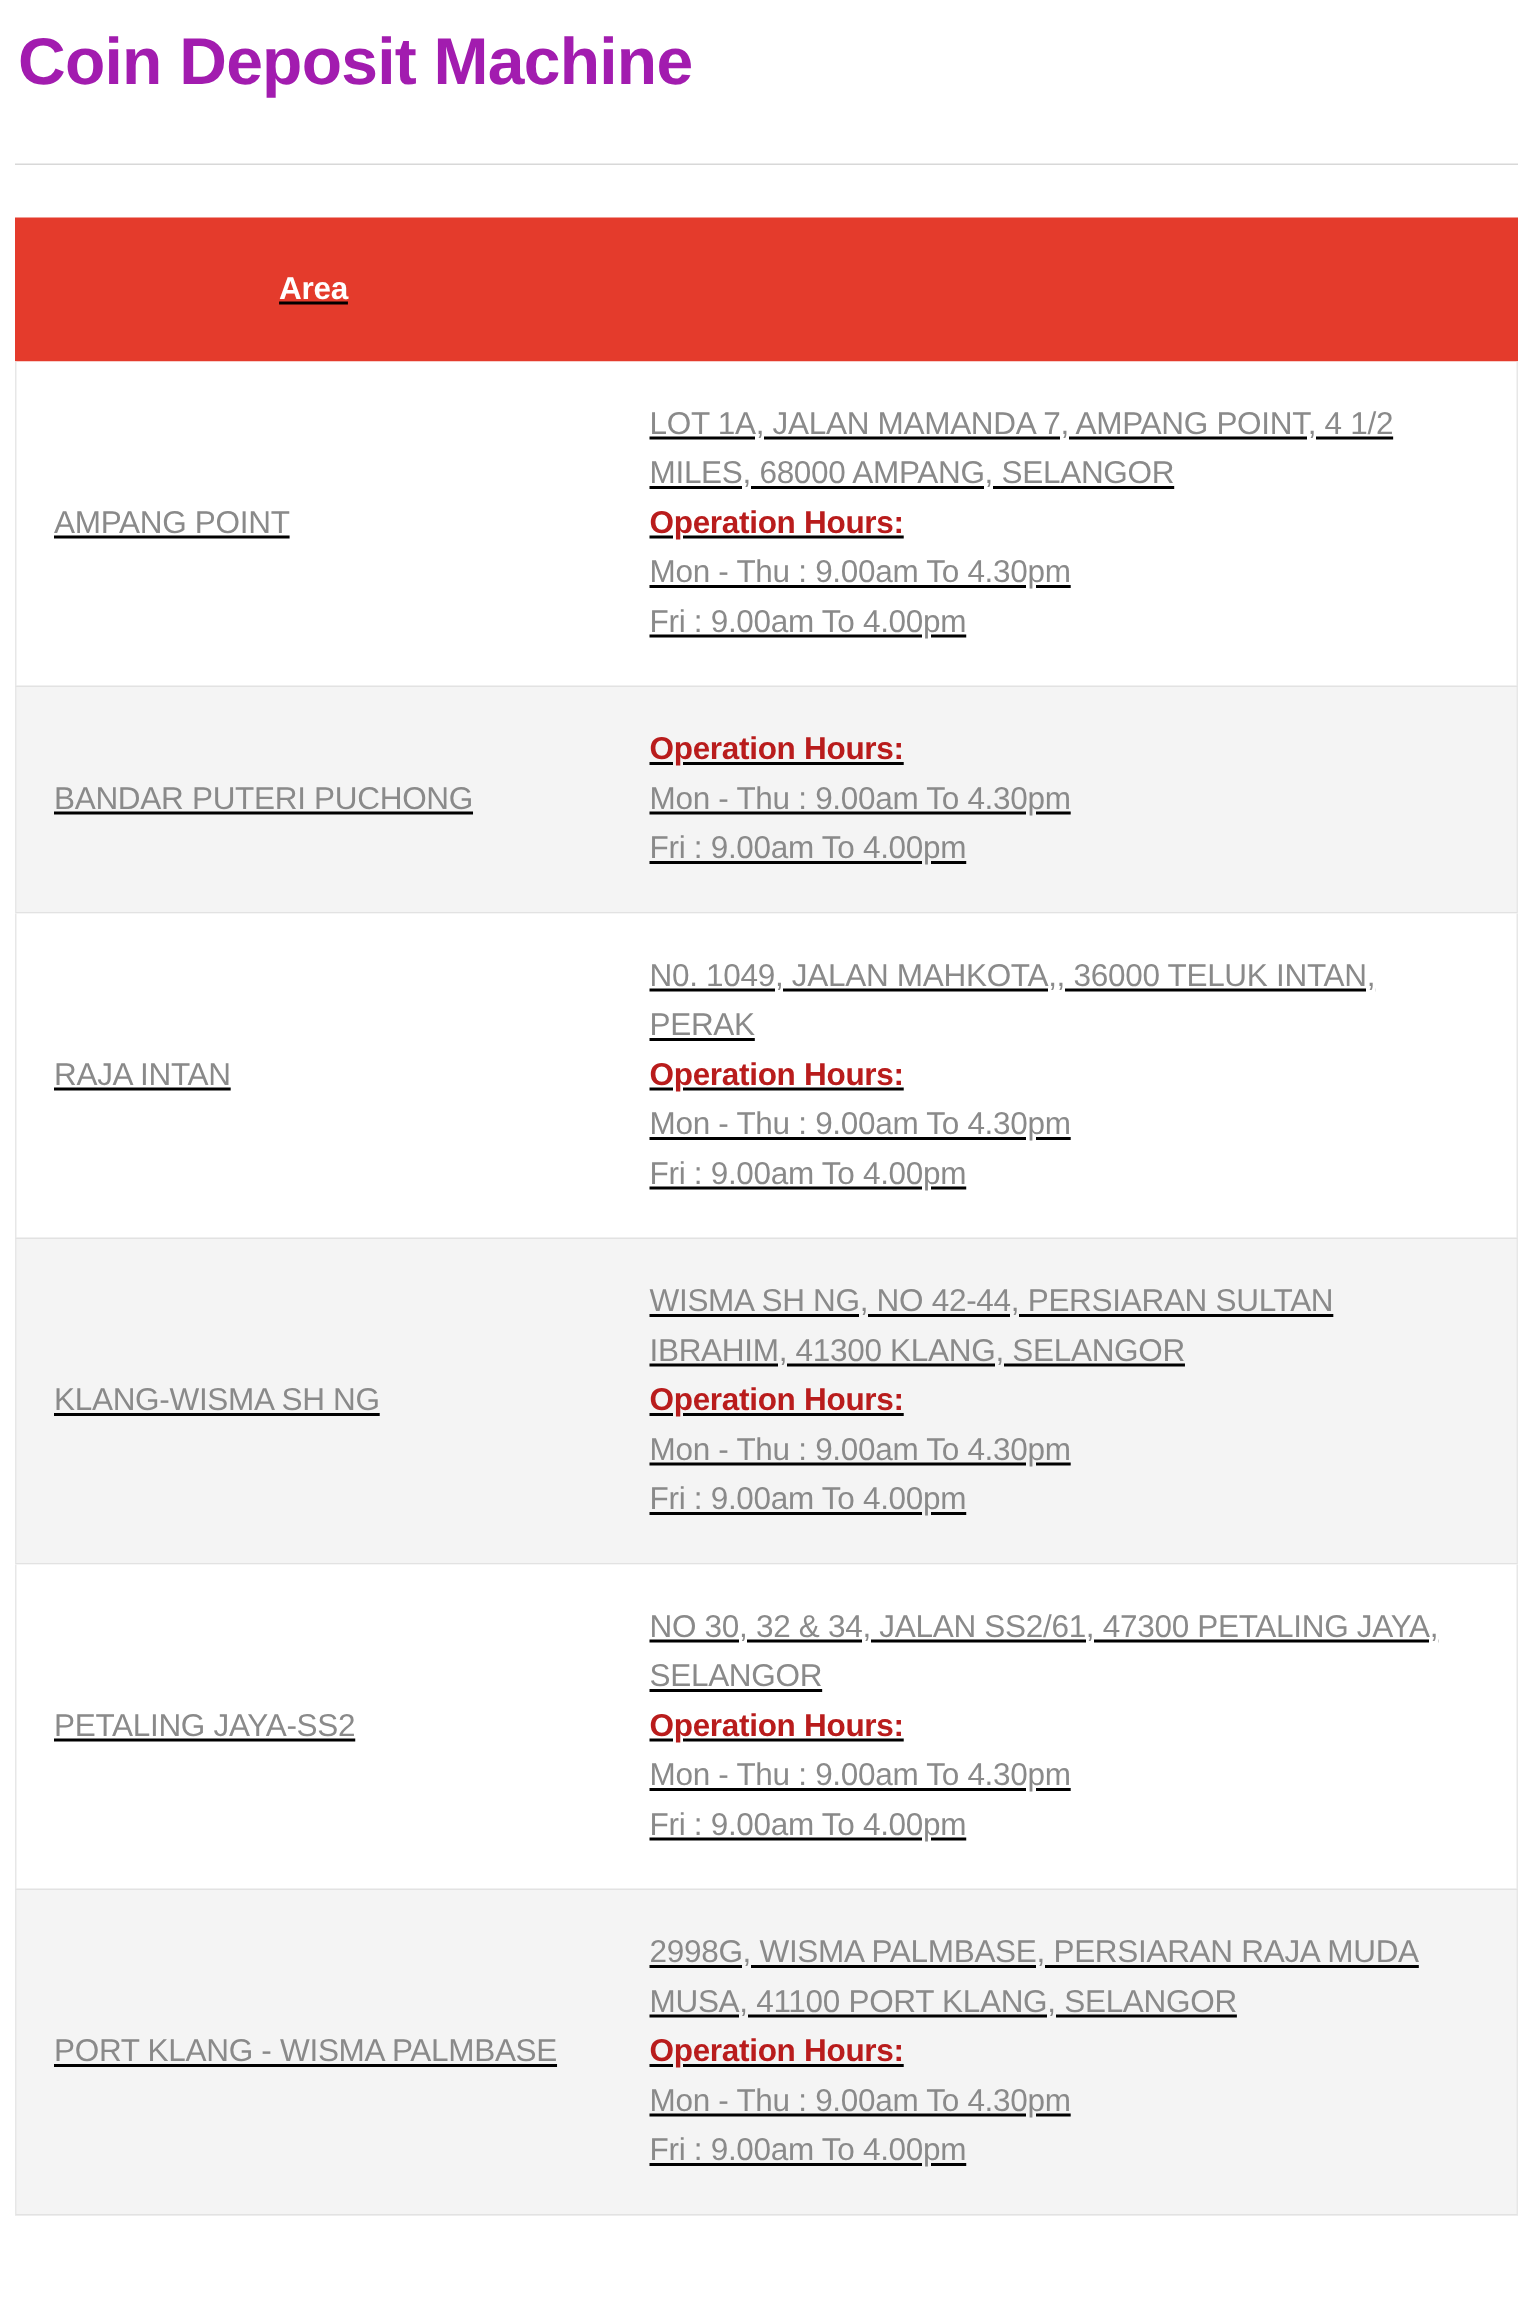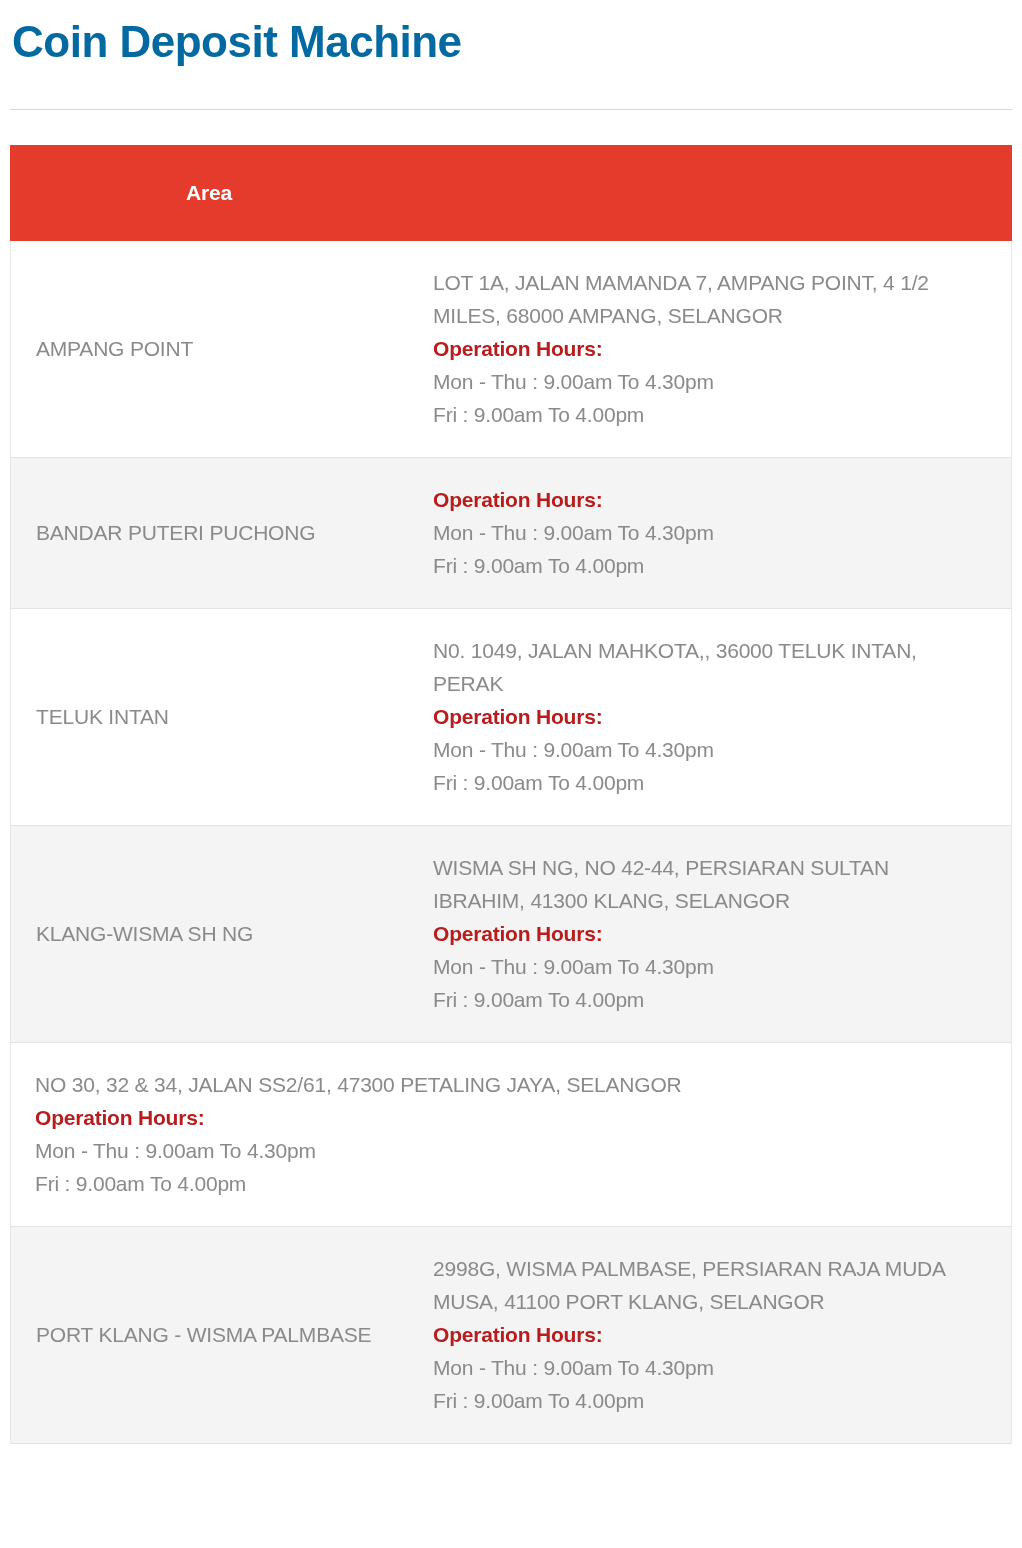--- a/index.html
+++ b/index.html
@@ -11,33 +11,34 @@
   .page {
     width: 1022px;
     min-height: 1548px;
     overflow: hidden;
   }
   .page-title {
     margin: 16px 12px 0 12px;
     font-size: 44px;
     font-weight: bold;
     letter-spacing: -0.5px;
-    color: #0369a1;
+    color: #a21caf;
     line-height: 1.2;
   }
   .title-divider {
     border: none;
     border-top: 1px solid #d8d8d8;
     margin: 40px 10px 0 10px;
   }
   .locations-table {
     margin: 35px 10px 0 10px;
     width: 1002px;
     font-size: 21px;
     letter-spacing: -0.2px;
+    text-decoration: underline;
   }
   .thead {
     display: flex;
     background: #e43b2c;
     color: #ffffff;
     font-weight: bold;
     height: 96px;
     align-items: center;
   }
   .th { text-align: center; }
@@ -100,40 +101,41 @@
       <div class="row">
         <div class="area-cell">BANDAR PUTERI PUCHONG</div>
         <div class="addr-cell">
           <div class="hours-label">Operation Hours:</div>
           <div class="hours-line">Mon - Thu : 9.00am To 4.30pm</div>
           <div class="hours-line">Fri : 9.00am To 4.00pm</div>
         </div>
       </div>
 
       <div class="row">
-        <div class="area-cell">TELUK INTAN</div>
+        <div class="area-cell">RAJA INTAN</div>
         <div class="addr-cell">
           <div class="addr-text">N0. 1049, JALAN MAHKOTA,, 36000 TELUK INTAN, PERAK</div>
           <div class="hours-label">Operation Hours:</div>
           <div class="hours-line">Mon - Thu : 9.00am To 4.30pm</div>
           <div class="hours-line">Fri : 9.00am To 4.00pm</div>
         </div>
       </div>
 
       <div class="row">
         <div class="area-cell">KLANG-WISMA SH NG</div>
         <div class="addr-cell">
           <div class="addr-text">WISMA SH NG, NO 42-44, PERSIARAN SULTAN IBRAHIM, 41300 KLANG, SELANGOR</div>
           <div class="hours-label">Operation Hours:</div>
           <div class="hours-line">Mon - Thu : 9.00am To 4.30pm</div>
           <div class="hours-line">Fri : 9.00am To 4.00pm</div>
         </div>
       </div>
 
       <div class="row">
+        <div class="area-cell">PETALING JAYA-SS2</div>
         <div class="addr-cell">
           <div class="addr-text">NO 30, 32 &amp; 34, JALAN SS2/61, 47300 PETALING JAYA, SELANGOR</div>
           <div class="hours-label">Operation Hours:</div>
           <div class="hours-line">Mon - Thu : 9.00am To 4.30pm</div>
           <div class="hours-line">Fri : 9.00am To 4.00pm</div>
         </div>
       </div>
 
       <div class="row">
         <div class="area-cell">PORT KLANG - WISMA PALMBASE</div>

